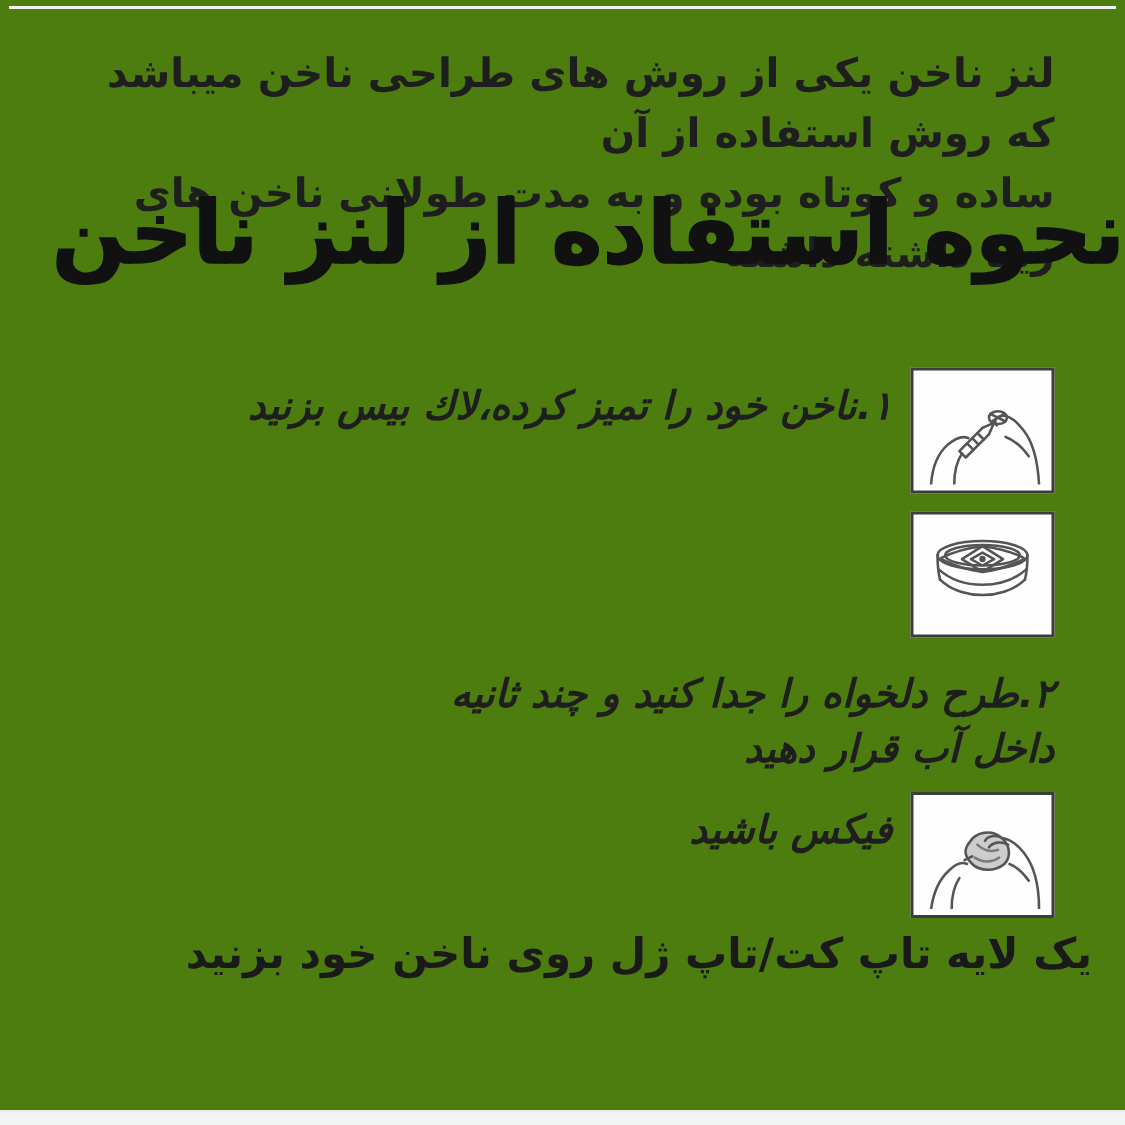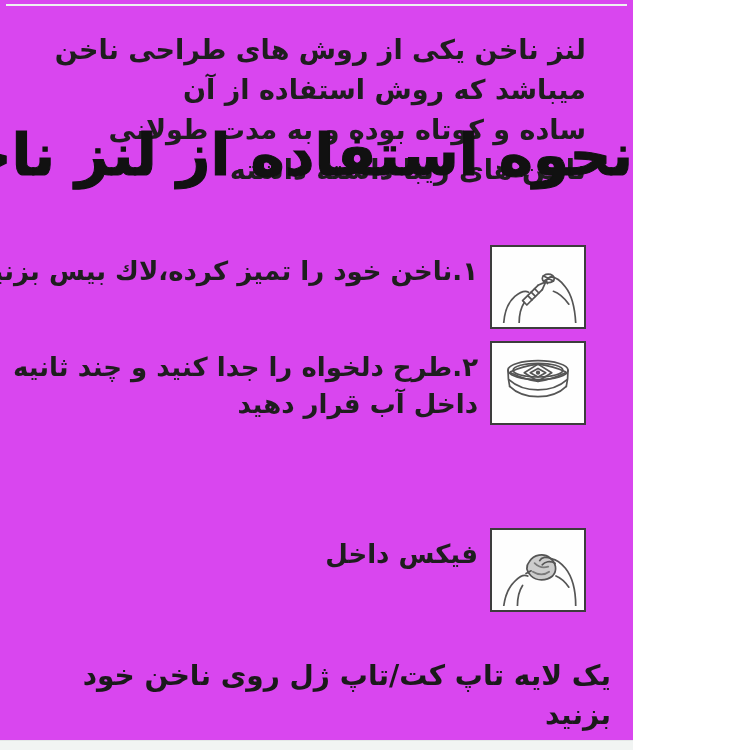--- a/index.html
+++ b/index.html
@@ -5,22 +5,22 @@
   html, body {
     margin: 0; padding: 0;
     width: 750px; height: 750px;
     background: #ffffff;
     font-family: "DejaVu Sans", sans-serif;
     color: #1b1b1b;
     overflow: hidden;
   }
   .page {
     position: relative;
-    width: 633px; height: 750px;
-    background: #d946ef;
+    width: 750px; height: 750px;
+    background: #4d7c0f;
   }
   .edge-line-top {
     position: absolute; top: 4px; left: 6px; right: 6px;
     height: 2px; background: #eef1f0;
   }
   .edge-bar-bottom {
     position: absolute; bottom: 0; left: 0; right: 0;
     height: 9px; background: #f1f4f3;
     border-top: 1px solid #e4e8e7;
   }
@@ -34,24 +34,24 @@
     position: absolute; top: 108px; left: 0; right: 0;
     direction: rtl; text-align: right;
     font-size: 58px; font-weight: bold; line-height: 94px;
     color: #111111;
     -webkit-text-stroke: 1.1px #111111;
     white-space: nowrap;
   }
   .step-row {
     position: absolute; right: 47px;
     display: flex; direction: rtl;
-    gap: 12px; align-items: flex-start;
+    gap: 12px; align-items: flex-start; font-style: italic;
   }
   .step-row.s1 { top: 245px; }
-  .step-row.s2 { top: 341px; }
+  .step-row.s2 { top: 341px; flex-direction: column; }
   .step-row.s3 { top: 435px; }
   .step-row.s4 { top: 528px; }
   .icon-box {
     box-sizing: border-box;
     width: 96px; height: 84px;
     border: 2px solid #3d3d3d;
     background: #fefefe;
     display: flex; align-items: center; justify-content: center;
     flex: 0 0 auto;
   }
@@ -61,21 +61,20 @@
     font-size: 26px; font-weight: bold; line-height: 37px;
     padding-top: 8px;
     white-space: nowrap;
     color: #1e1e1e;
   }
   .footer-note {
     position: absolute; top: 616px; right: 22px; left: 30px;
     direction: rtl; text-align: right;
     font-size: 28px; font-weight: bold; line-height: 39px;
     color: #1a1a1a;
-    margin-top: 40px;
   }
   .line { display: block; }
 </style>
 </head>
 <body>
 
 <div class="page">
 
   <div class="edge-line-top"></div>
 
@@ -137,21 +136,21 @@
         <path d="M92 84 C92 64 88 50 80 40 C75 34 70 30 64 29"></path>
         <path d="M64 29 C58 26 52 27 50 31"></path>
         <path d="M68 34 C62 31 56 32 53 36"></path>
         <path d="M84 62 C79 55 74 51 69 49"></path>
         <path d="M8 84 C10 70 14 61 22 54 C27 49 32 47 36 49"></path>
         <path d="M24 84 C24 74 26 66 30 60"></path>
         <path d="M34 46 L40 43"></path>
       </svg>
     </div>
     <div class="step-text">
-      <span class="line">فیکس داخل</span>
+      <span class="line">فیکس باشید</span>
     </div>
   </div>
 
   <div class="footer-note">
     <span class="line">یک لایه تاپ کت/تاپ ژل روی ناخن خود بزنید</span>
   </div>
 
   <div class="edge-bar-bottom"></div>
 
 </div>

